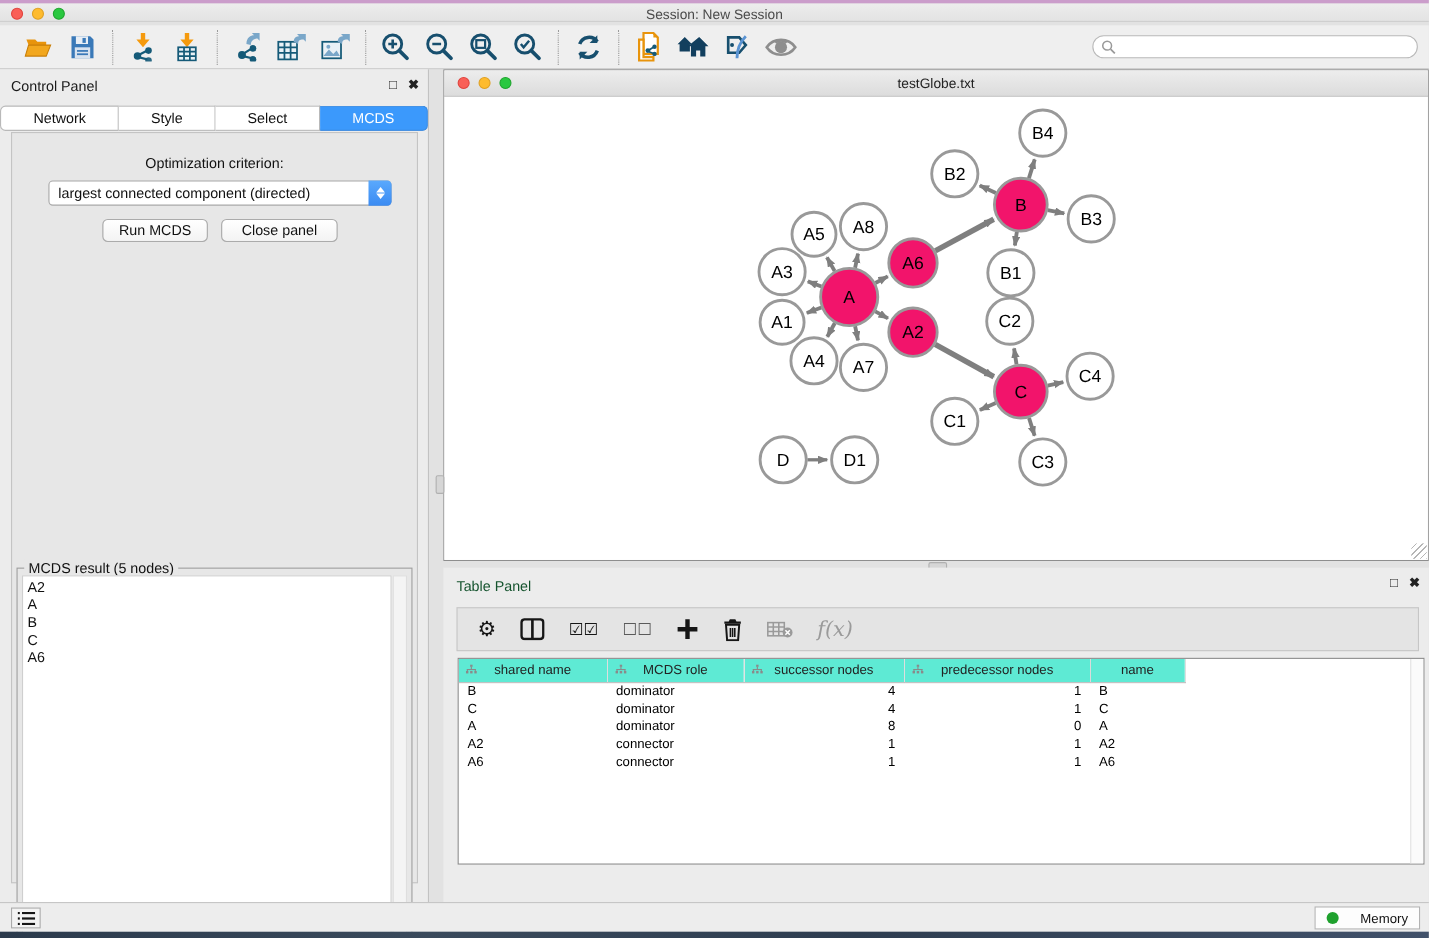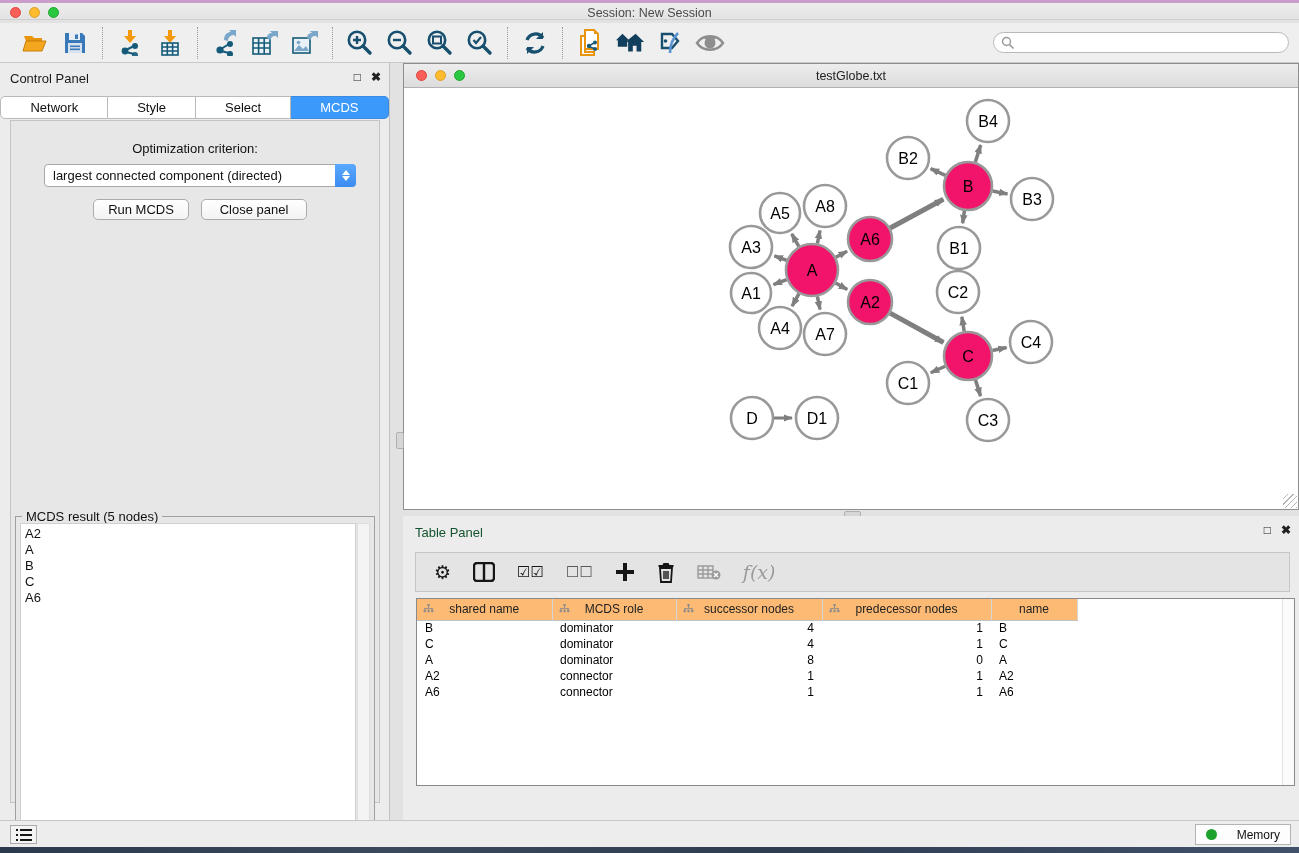--- a/index.html
+++ b/index.html
@@ -48,37 +48,37 @@
   #mcds-group { position:absolute; left:4px; top:395px; width:360px; height:340px; border:1px solid #9f9f9f; background:#e7e7e7; }
   #mcds-legend { position:absolute; left:6px; top:-8px; background:#e7e7e7; padding:0 4px; font-size:13px; color:#111; }
   #mcds-result-list { position:absolute; left:4px; top:6px; right:18px; bottom:4px; background:#fff; border:1px solid #cfcfcf; padding:2px 4px; font-size:13px; color:#111; line-height:16px; overflow:hidden; }
   #mcds-scroll { position:absolute; right:4px; top:6px; width:13px; bottom:4px; background:#f4f4f4; border:1px solid #dedede; }
 
   
   #network-window { left:403px; top:63px; width:896px; height:447px; background:#fff; border:1px solid #8e8e8e; }
   #nw-titlebar { position:absolute; left:0; top:0; right:0; height:24px; background:linear-gradient(#ededed,#dcdcdc); border-bottom:1px solid #b2b2b2; }
   #nw-titlebar .lights { top:6px; left:12px; }
   #nw-title { position:absolute; left:0; right:0; top:5px; text-align:center; font-size:12.5px; color:#222; }
-  #nw-canvas { position:absolute; left:0; top:24px; right:0; bottom:0; background:#fff; overflow:hidden;margin-left:40px; }
+  #nw-canvas { position:absolute; left:0; top:24px; right:0; bottom:0; background:#fff; overflow:hidden; }
   #resize-grip { position:absolute; right:1px; bottom:1px; width:14px; height:14px;
     background:repeating-linear-gradient(135deg, transparent 0 3px, #b5b5b5 3px 4px); }
   .split-handle { background:#d6d6d6; border:1px solid #b0b0b0; border-radius:2px; }
   #vsplit { left:396px; top:432px; width:8px; height:17px; }
   #hsplit { left:844px; top:511px; width:17px; height:8px; }
 
   
   #table-panel { left:403px; top:516px; width:896px; height:304px; background:#ececec; }
   #tp-header { position:absolute; left:12px; top:9px; font-size:13px; color:#14532d; }
   #tp-toolbar { position:absolute; left:12px; top:36px; width:875px; height:40px; background:#e4e4e4; border:1px solid #c6c6c6; display:flex; align-items:center; gap:22px; padding-left:18px; }
   .tpi { display:flex; align-items:center; justify-content:center; height:30px; cursor:default; }
   .glyph { font-size:19px; color:#161616; font-family:"DejaVu Sans", sans-serif; }
   #fx-label { font-family:"DejaVu Serif", serif; font-style:italic; font-size:19px; color:#9a9a9a; }
   #tp-tablewrap { position:absolute; left:13px; top:82px; width:1279px; max-width:879px; height:188px; background:#fff; border:1px solid #8a8a8a; overflow:hidden; }
   #node-table { border-collapse:collapse; table-layout:fixed; width:660px; font-size:12px; color:#000; }
-  #node-table th { height:21px; background:#fdba74; border-right:1px solid #d6d6d6; border-bottom:1px solid #c2c2c2; font-weight:normal; font-size:12px; color:#222; text-align:center; position:relative; }
+  #node-table th { height:21px; background:#5eead4; border-right:1px solid #d6d6d6; border-bottom:1px solid #c2c2c2; font-weight:normal; font-size:12px; color:#222; text-align:center; position:relative; }
   #node-table th .hicon { position:absolute; left:6px; top:5px; }
   #node-table td { height:16px; padding:0 8px; white-space:nowrap; overflow:hidden; }
   #node-table td.l { text-align:left; }
   #node-table td.r { text-align:right; }
   #tp-scroll { position:absolute; right:0px; top:0; width:12px; bottom:0; background:#fbfbfb; border-left:1px solid #e2e2e2; }
   #table-tabs { position:absolute; left:0; right:0; top:278px; display:flex; justify-content:center; }
   #table-tabs .seg-tab { font-size:12.5px; padding:3px 12px; }
 
   
   #statusbar { left:0; top:820px; width:1299px; height:27px; background:#ededed; border-top:1px solid #c6c6c6; }

